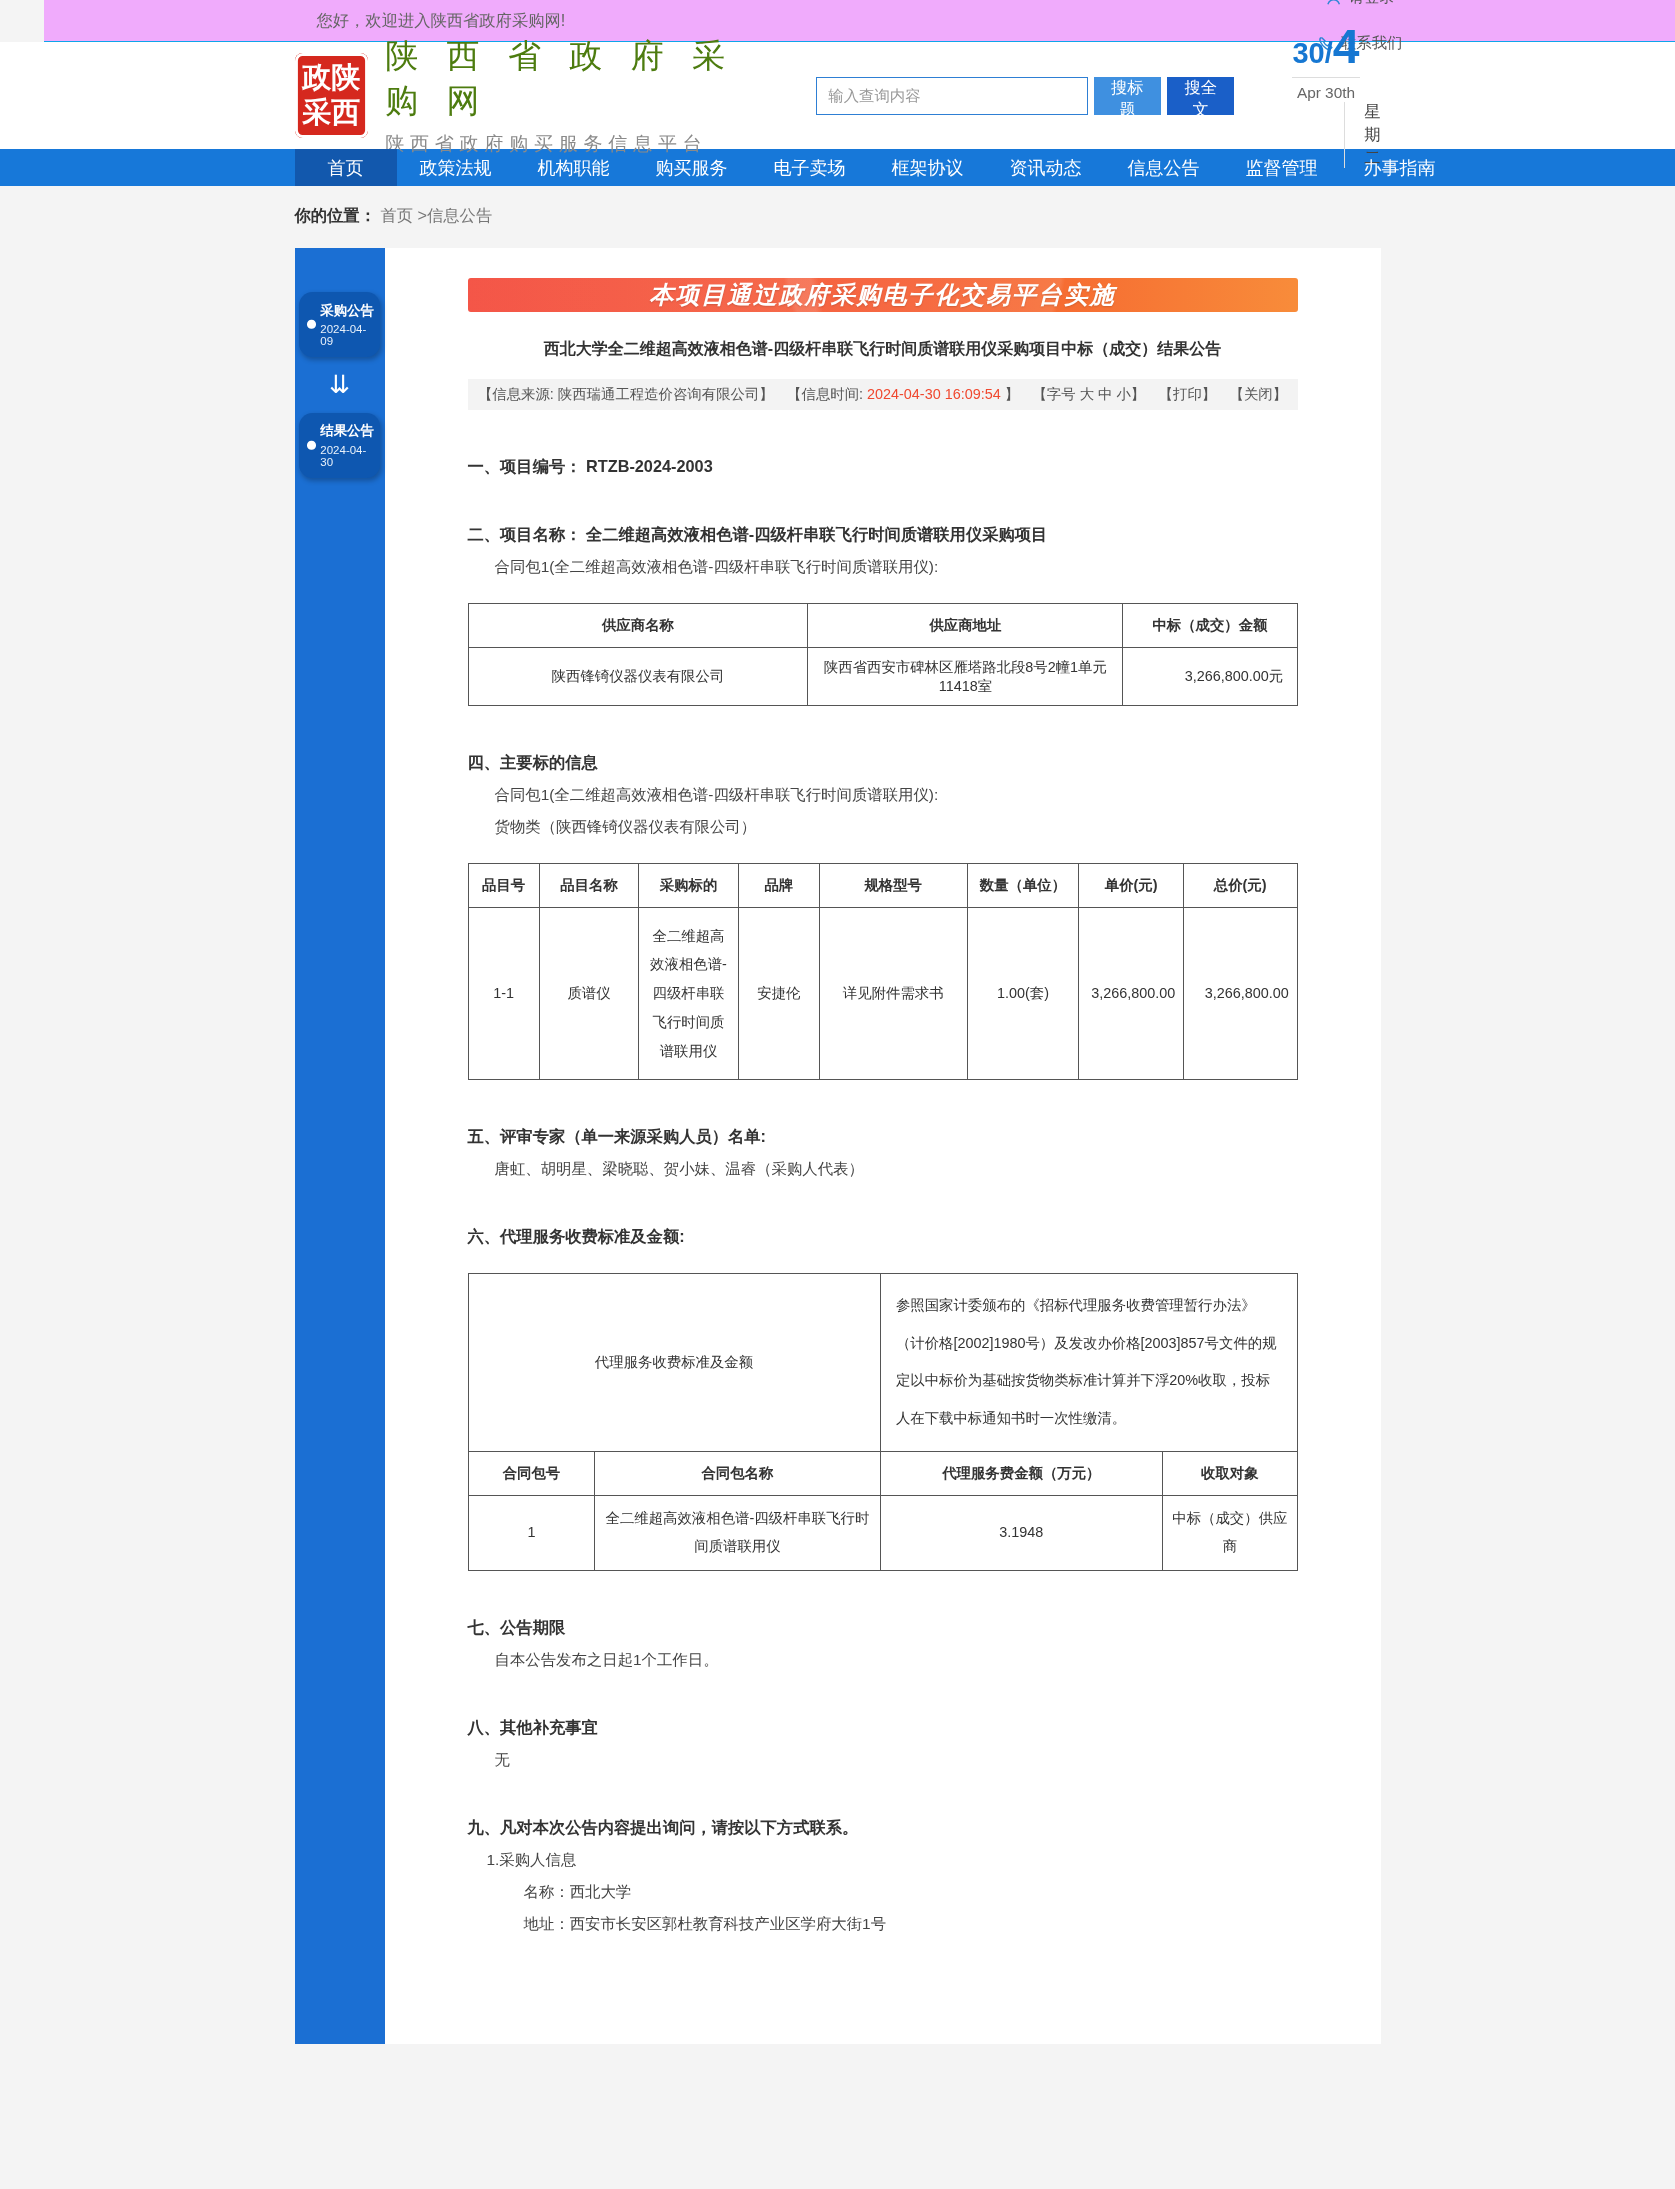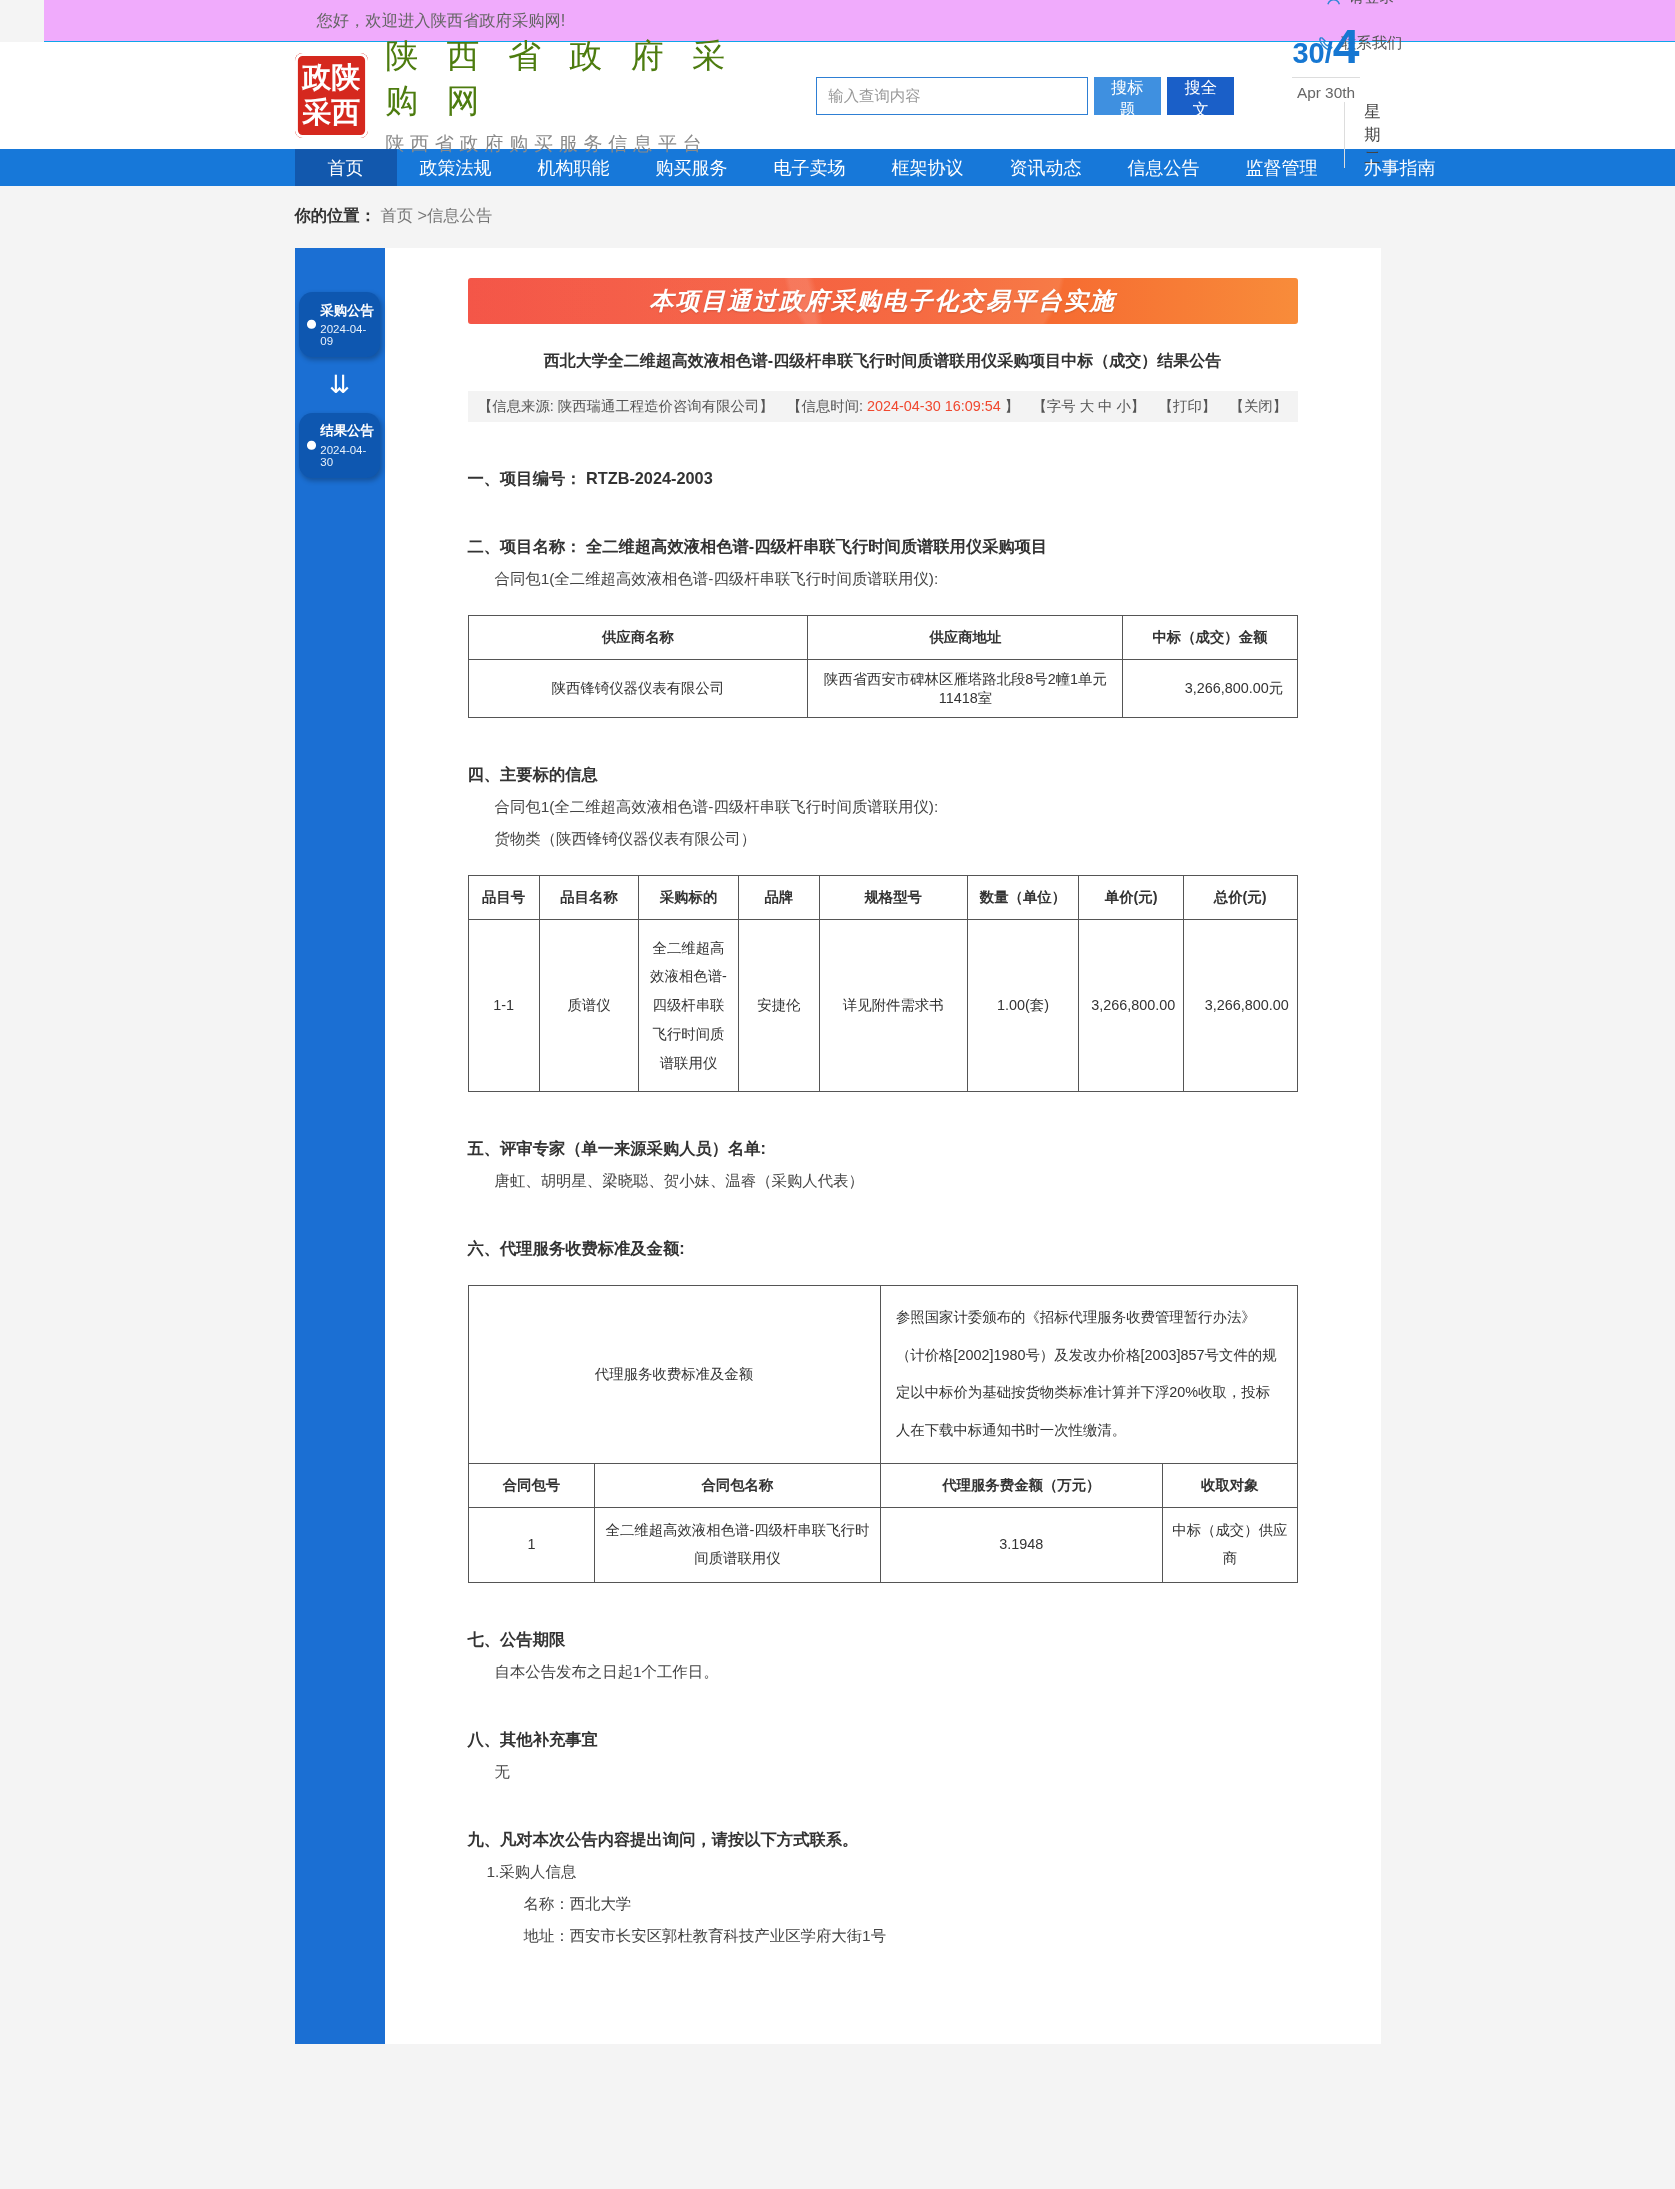--- a/index.html
+++ b/index.html
@@ -53,21 +53,21 @@
   .main { display:flex; align-items:stretch; margin-bottom:15.4px; }
   .sidebar { width:90px; background:#1b6fd3; flex:0 0 90px; padding-top:44px; }
   .side-item { background:#0e57b0; border-radius:13.4px; margin:0 4.8px; padding:9.6px 3.8px 9.6px 21px; position:relative; box-shadow:1.9px 2.9px 5.8px rgba(0,0,0,.25); cursor:pointer; }
   .side-item::before { content:""; position:absolute; left:7.7px; top:50%; transform:translateY(-50%); width:8.6px; height:8.6px; border-radius:50%; background:#fff; }
   .side-item .si-title { color:#fff; font-size:13.4px; font-weight:bold; }
   .side-item .si-date { color:#e8f1fb; font-size:11.5px; margin-top:3.8px; }
   .side-arrow { color:#fff; text-align:center; font-size:25px; line-height:1; margin:15.4px 0; }
 
   .content { flex:1; background:#fff; padding:30px 83px 77px 83px; min-height:1796px; }
 
-  .banner { height:46px; border-radius:2.9px; background:
+  .banner { height:34px; border-radius:2.9px; background:
       radial-gradient(circle at 12% 160%, rgba(255,255,255,.14) 0 34%, transparent 35%),
       radial-gradient(circle at 55% -60%, rgba(255,255,255,.10) 0 30%, transparent 31%),
       linear-gradient(90deg,#f23a2a 0%,#f55a2d 55%,#f88c3a 100%);
     display:flex; align-items:center; justify-content:center; }
   .banner span { color:#fff; font-size:24px; font-weight:bold; font-style:italic; letter-spacing:1.9px; text-shadow:0 1px 1.9px rgba(0,0,0,.15); }
 
   .article-title { text-align:center; font-size:16px; font-weight:bold; color:#333; margin-top:27px; }
 
   .meta-bar { margin-top:19px; background:#f3f3f3; height:31px; display:flex; align-items:center; justify-content:center; gap:13.4px; font-size:14.4px; color:#555; }
   .meta-bar .red { color:#f0482f; }

